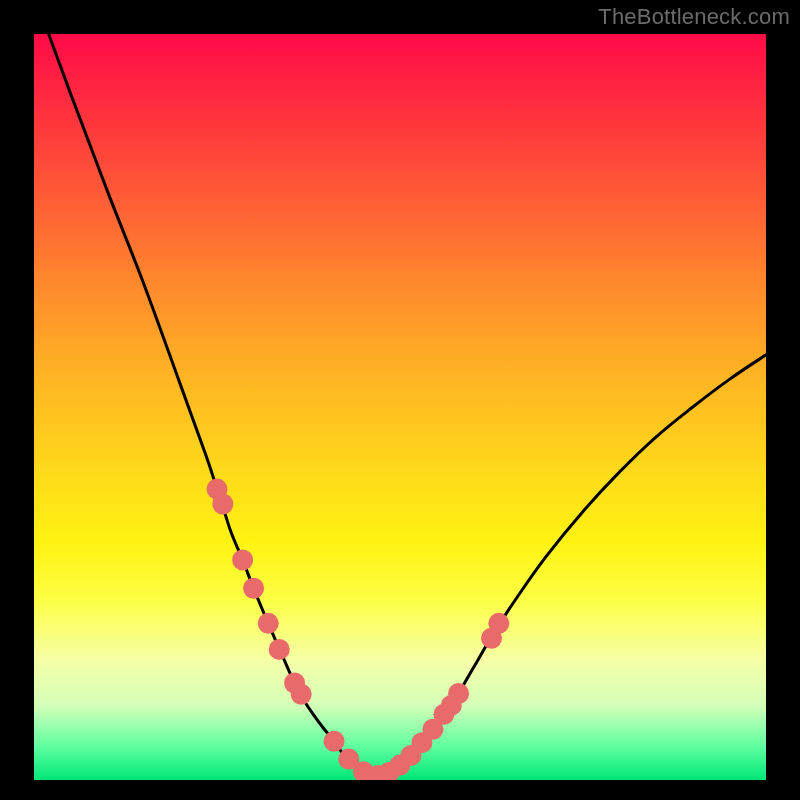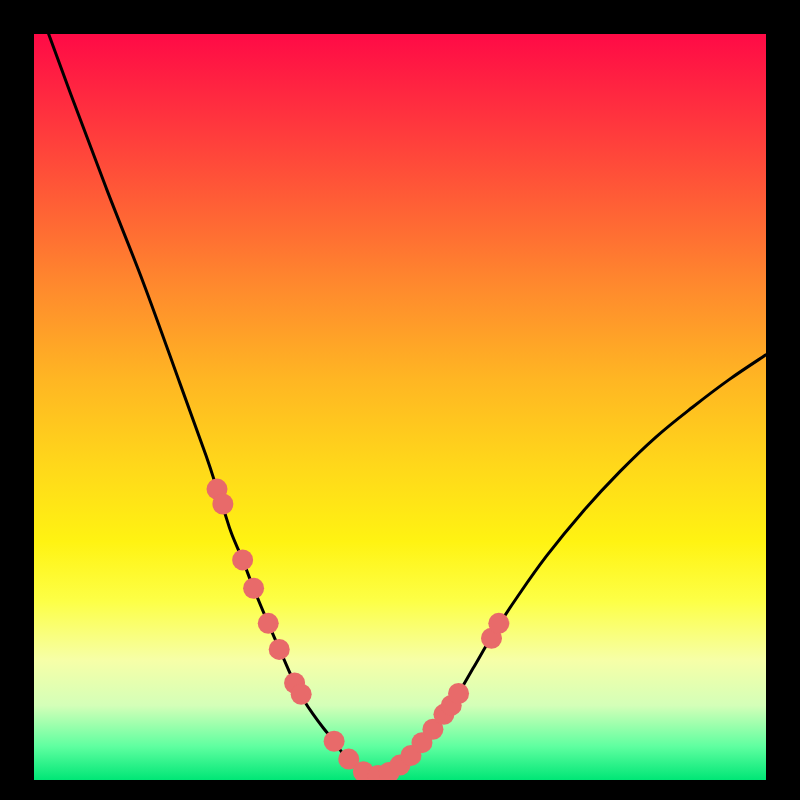--- a/index.html
+++ b/index.html
@@ -96,14 +96,15 @@
           <circle cx="398.94000000000005" cy="695.272" r="10.5" fill="#e86a6a"></circle>
           <circle cx="409.92" cy="680.352" r="10.5" fill="#e86a6a"></circle>
           <circle cx="417.23999999999995" cy="671.4" r="10.5" fill="#e86a6a"></circle>
           <circle cx="424.55999999999995" cy="659.464" r="10.5" fill="#e86a6a"></circle>
           <circle cx="457.5" cy="604.26" r="10.5" fill="#e86a6a"></circle>
           <circle cx="464.82" cy="589.34" r="10.5" fill="#e86a6a"></circle>
         </g>
     </svg>
   </div>
 
+  <div class="watermark">TheBottleneck.com</div>
 
 </div>
 
 </body></html>

